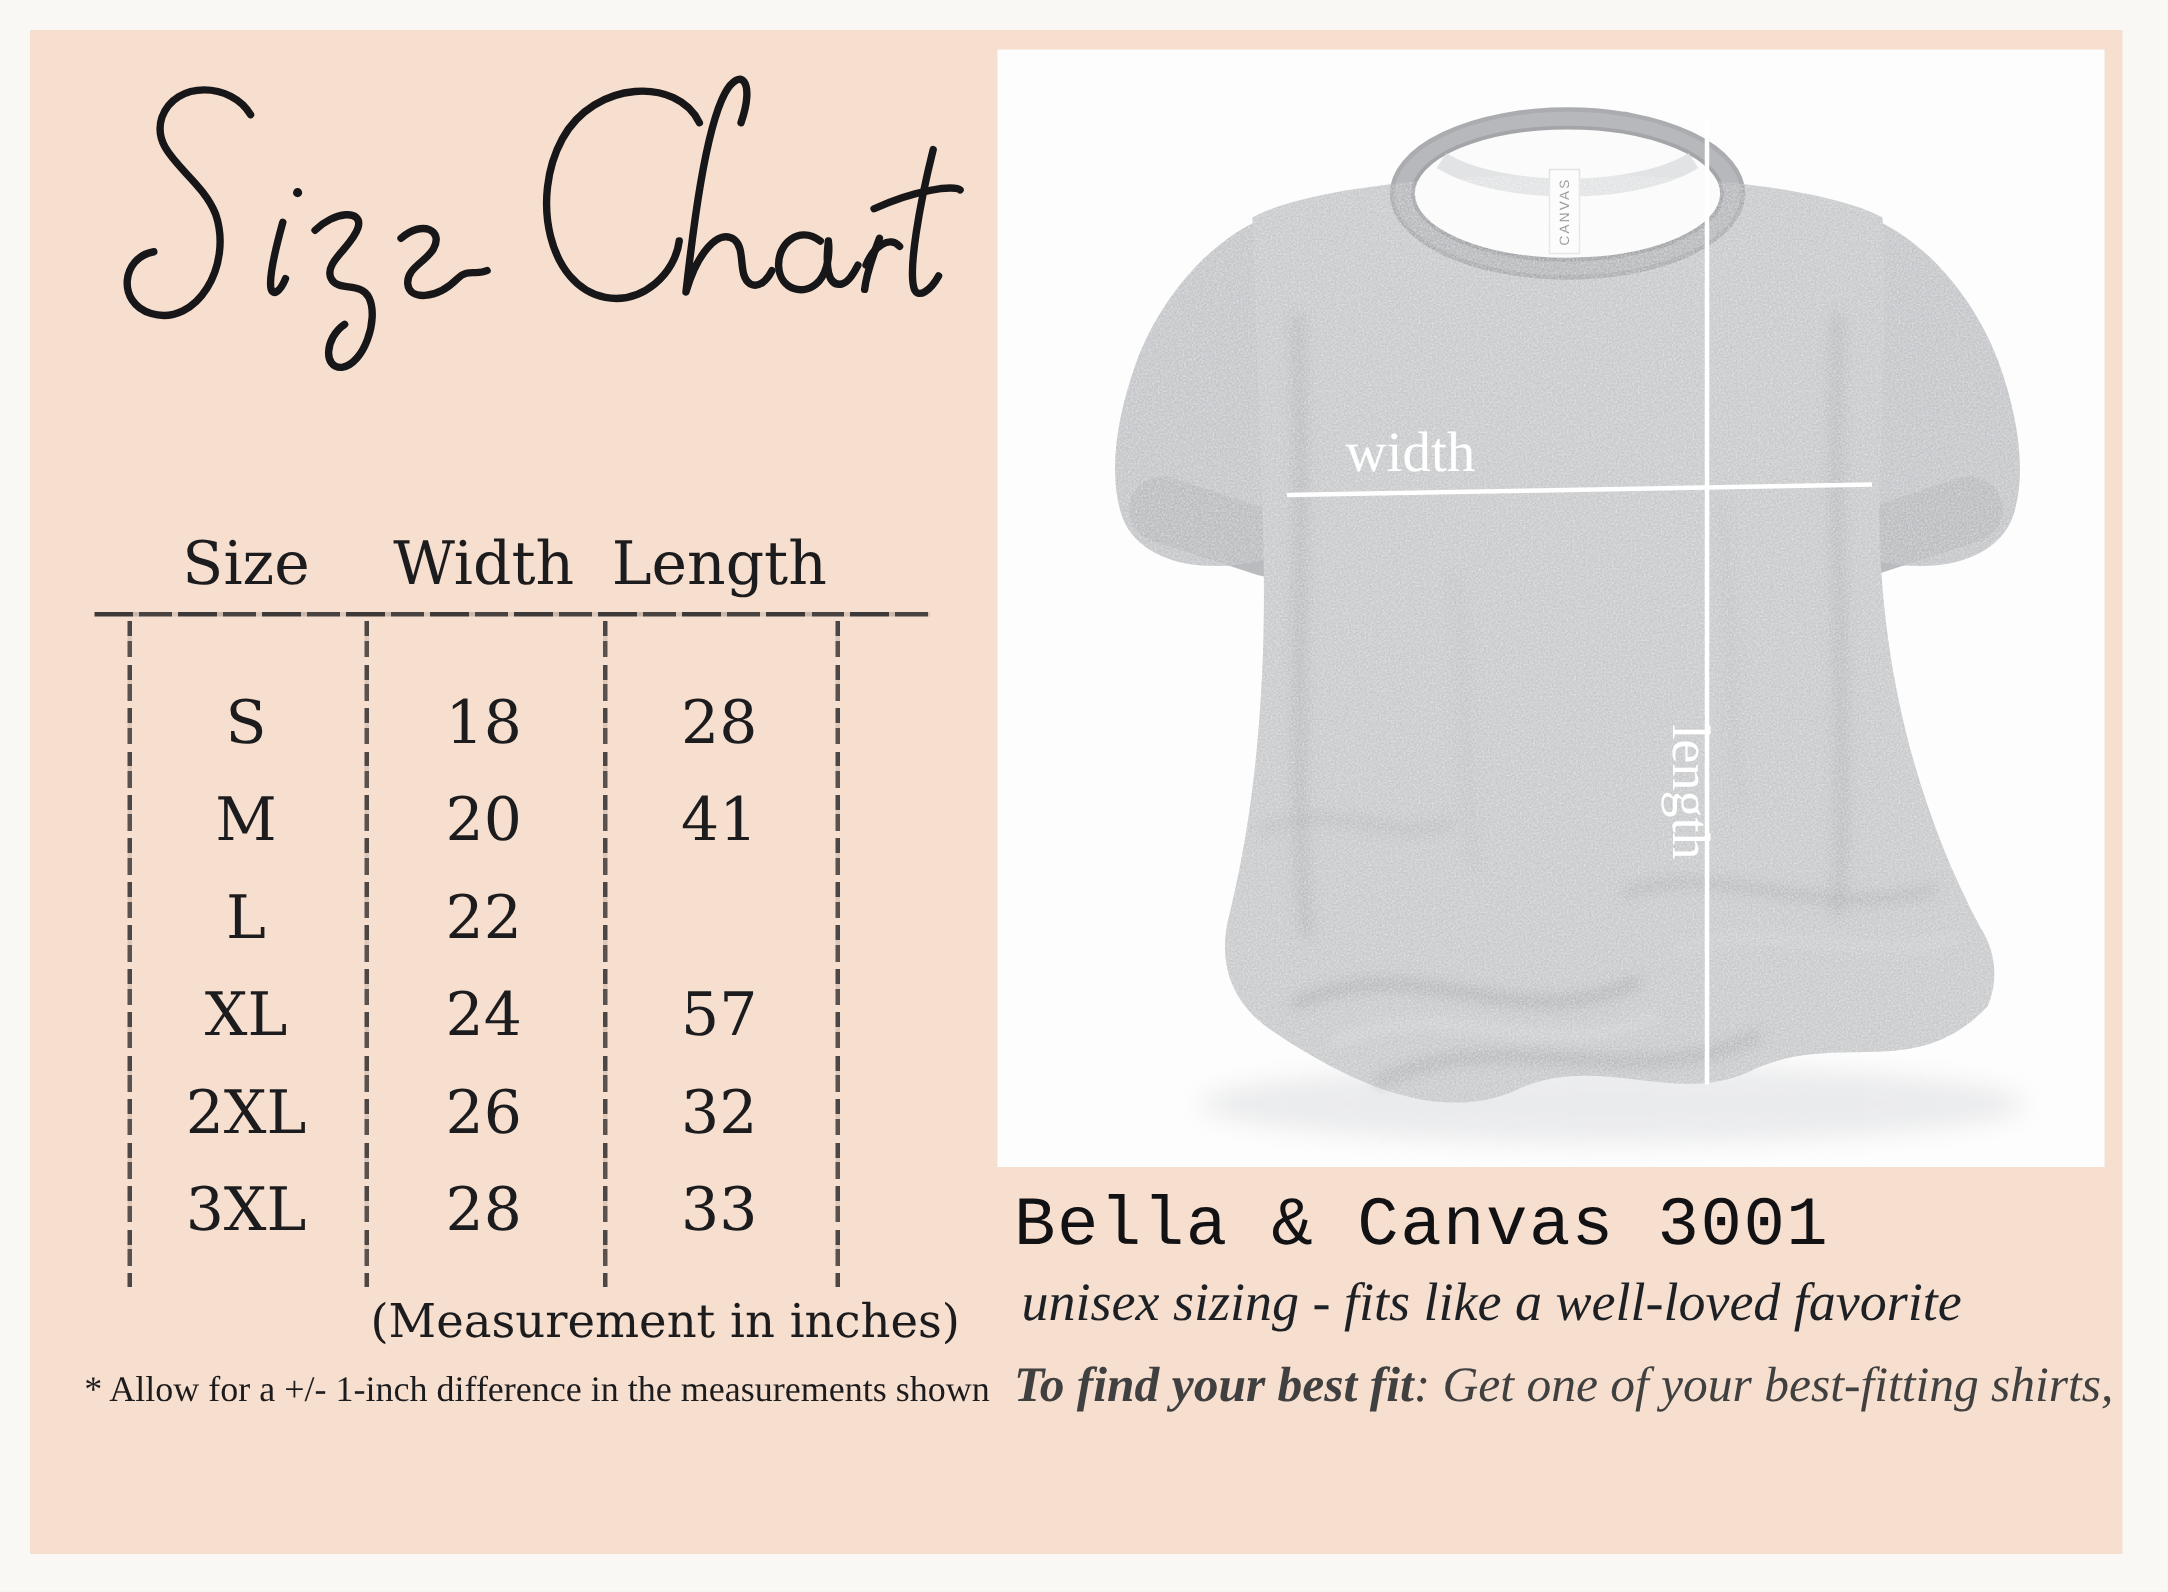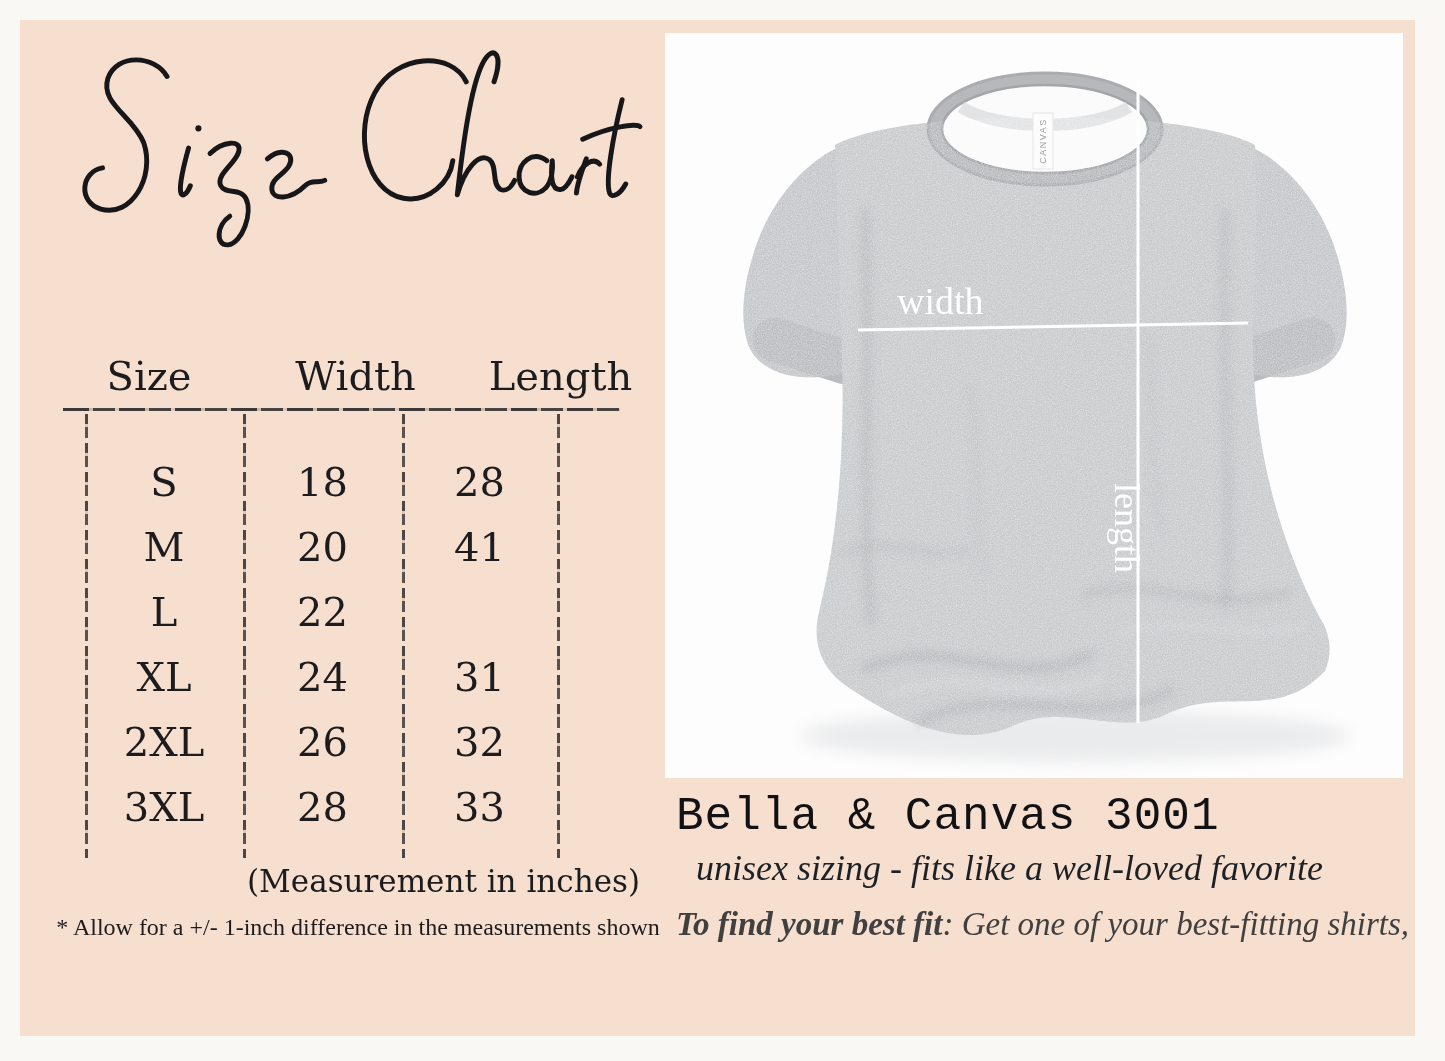--- a/index.html
+++ b/index.html
@@ -7,43 +7,43 @@
          font-family:"DejaVu Serif",serif;color:#1c1c1e;}
   .card{position:absolute;left:20px;top:20px;width:1395px;height:1016px;background:#f7dfcf;}
   .sr-only{position:absolute;width:1px;height:1px;overflow:hidden;clip:rect(0 0 0 0);white-space:nowrap;}
 
   
   .title-svg{position:absolute;left:52px;top:46px;width:592px;height:215px;}
   .script-stroke{fill:none;stroke:#17171a;stroke-width:5.5;stroke-linecap:round;stroke-linejoin:round;}
 
   
   .table{position:absolute;left:63px;top:350px;width:557px;height:512px;}
-  .thead{position:absolute;left:7px;top:0;width:472px;height:56px;display:grid;
-         grid-template-columns:158px 159px 155px;gap:48px;}
+  .thead{position:absolute;left:22px;top:0;width:472px;height:56px;display:grid;
+         grid-template-columns:158px 159px 155px;}
   .thead div{text-align:center;font-size:40px;line-height:52px;}
   .hrule{position:absolute;left:0;top:58px;width:557px;height:3px;
          background:repeating-linear-gradient(to right,rgba(28,28,30,.85) 0 26px,rgba(28,28,30,.2) 26px 30px,rgba(28,28,30,.8) 30px 52px,rgba(28,28,30,.12) 52px 56px);}
   .vline{position:absolute;top:64px;width:3px;height:444px;
          background:repeating-linear-gradient(to bottom,rgba(28,28,30,.78) 0 10px,rgba(28,28,30,.12) 10px 13px,rgba(28,28,30,.72) 13px 24px,rgba(28,28,30,0) 24px 29px);}
   .tbody{position:absolute;left:22px;top:100px;width:472px;}
   .trow{display:grid;grid-template-columns:158px 159px 155px;height:65px;}
   .trow div{text-align:center;font-size:40px;line-height:65px;}
   .units-note{position:absolute;left:40px;top:863px;width:600px;text-align:right;font-size:31px;}
   .disclaimer{position:absolute;left:48px;top:914px;width:620px;text-align:center;
               font-family:"Liberation Serif",serif;font-size:24px;}
 
   
   .photo{position:absolute;left:665px;top:33px;width:738px;height:745px;background:#fdfdfd;}
   .photo svg{display:block;}
 
   
   .prod-name{position:absolute;left:676px;top:791px;font-family:Liberation Mono, monospace;
              font-size:46px;letter-spacing:1px;color:#121215;}
   .tagline{position:absolute;left:681px;top:847px;font-family:"Liberation Serif",serif;
-           font-style:italic;font-size:36px;color:#1d2125;margin-left:15px;}
+           font-style:italic;font-size:36px;color:#1d2125;}
   .fit-tip{position:absolute;left:645px;top:899px;width:795px;text-align:center;
            font-family:"Liberation Serif",serif;font-style:italic;font-size:33px;line-height:1.55;color:#404040;}
   .fit-tip b{font-weight:700;}
 </style>
 </head>
 <body>
 
 <div id="stage">
   <div class="card"></div>
 
@@ -96,21 +96,21 @@
         <div>20</div>
         <div>41</div>
       </div>
       <div class="trow">
         <div>L</div>
         <div>22</div>
       </div>
       <div class="trow">
         <div>XL</div>
         <div>24</div>
-        <div>31</div>
+        <div>57</div>
       </div>
       <div class="trow">
         <div>2XL</div>
         <div>26</div>
         <div>32</div>
       </div>
       <div class="trow">
         <div>3XL</div>
         <div>28</div>
         <div>33</div>

